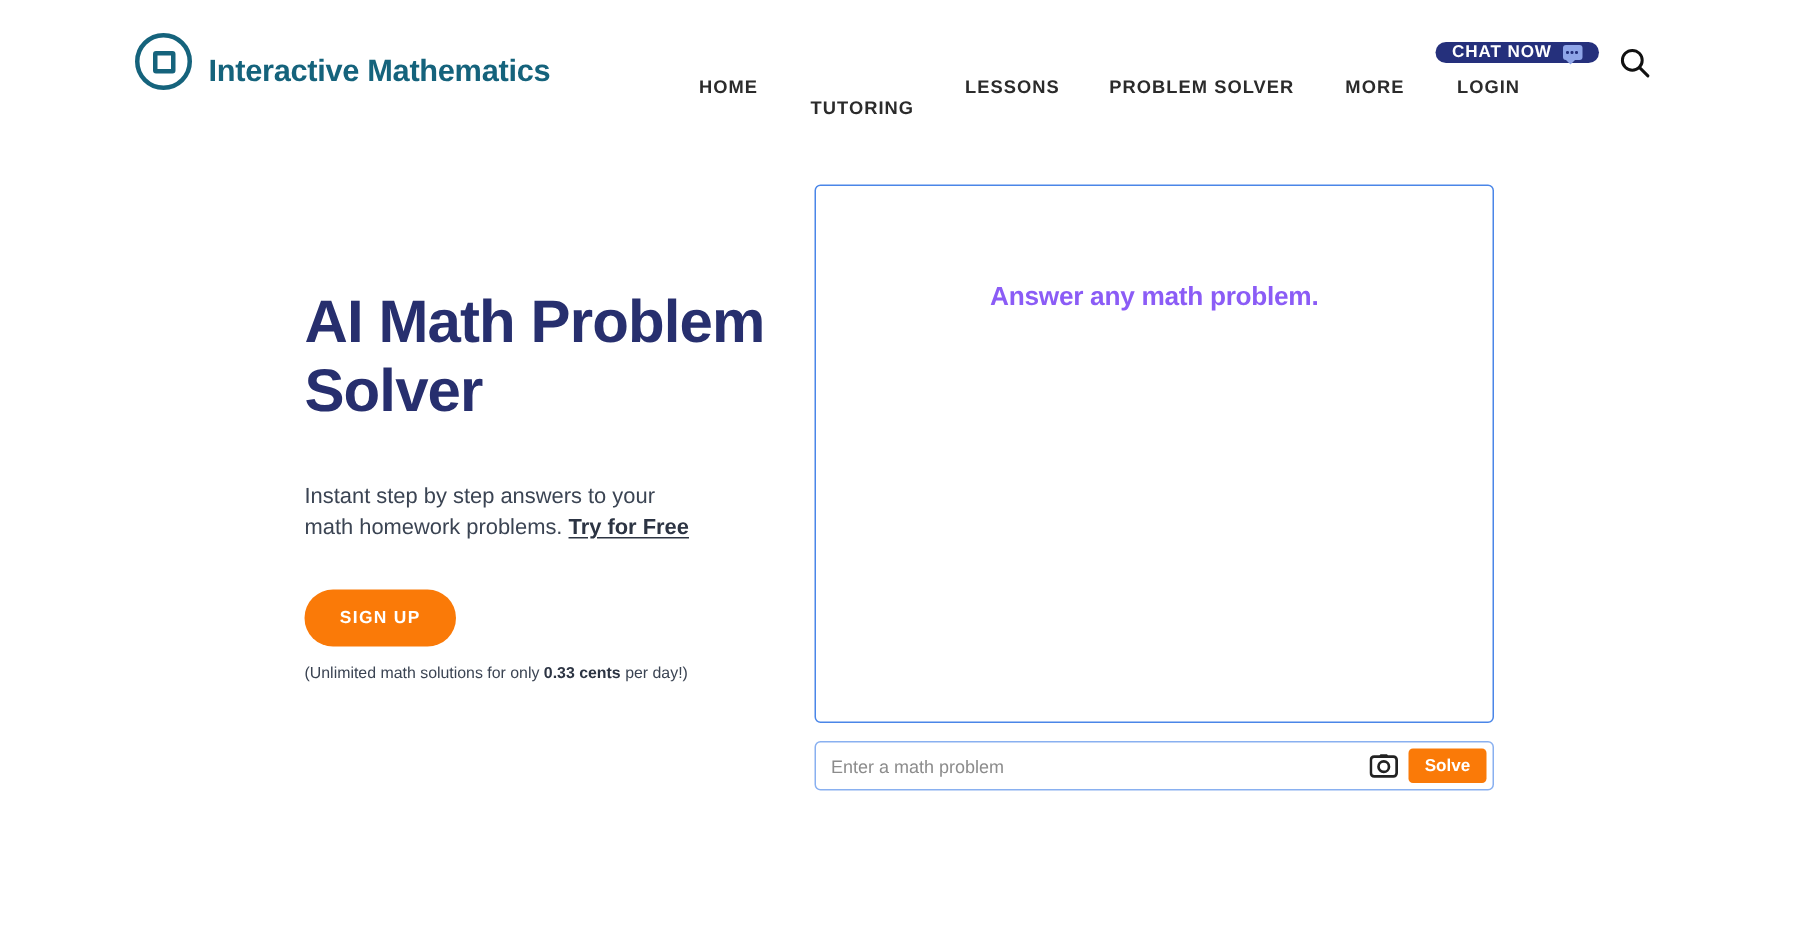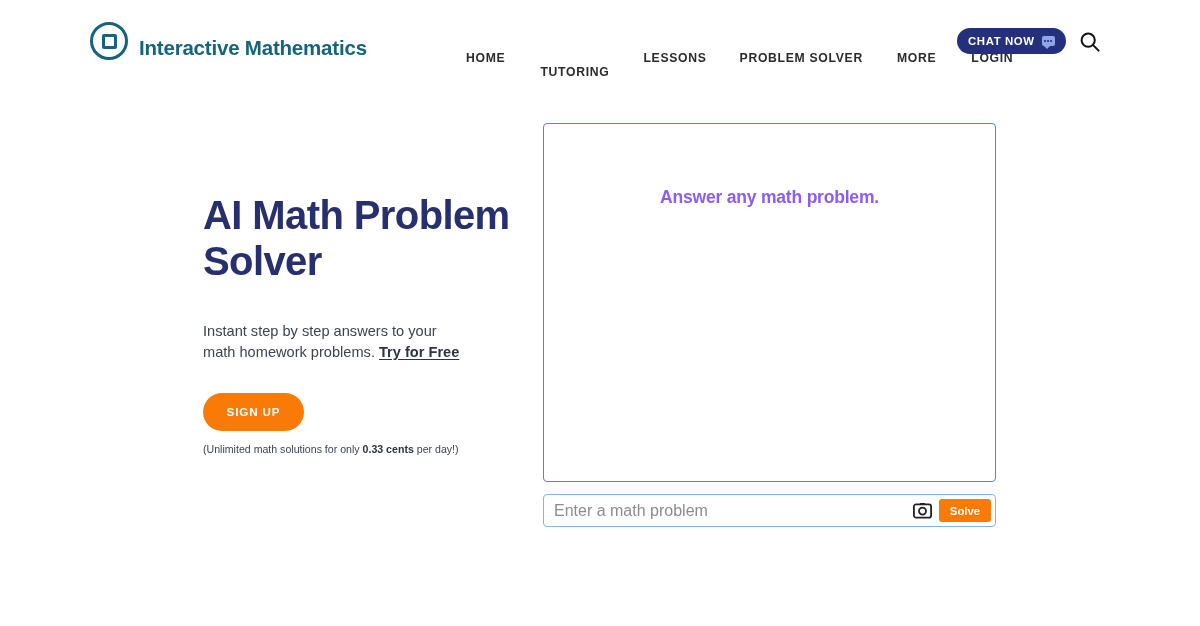--- a/index.html
+++ b/index.html
@@ -83,21 +83,21 @@
   .nav-gap-1 { margin-right: 35px; }
   .nav-gap-2 { margin-right: 34px; margin-top: 28px; }
   .nav-gap-3 { margin-right: 33px; }
   .nav-gap-4 { margin-right: 34px; }
   .nav-gap-5 { margin-right: 35px; }
 
   .chat-btn {
     position: absolute;
     left: 957px;
     top: 28px;
-    height: 26px;
+    height: 14px;
     padding: 0 11px;
     background: #25307c;
     border: none;
     border-radius: 13px;
     color: #ffffff;
     font-size: 11.4px;
     font-weight: bold;
     letter-spacing: 0.6px;
     display: flex;
     align-items: center;
@@ -233,21 +233,21 @@
     border-radius: 4px;
     background: #ffffff;
     display: flex;
     align-items: center;
     padding: 0 4px 0 10px;
   }
   .solver-input {
     flex: 1 1 auto;
     border: none;
     outline: none;
-    font-size: 16px;
+    font-size: 12px;
     color: #333333;
     font-family: "Liberation Sans", sans-serif;
     background: transparent;
     height: 100%;
   }
   .solver-input::placeholder { color: #8c8c8c; }
 
   .camera-btn {
     width: 26px; height: 26px;
     background: none;

